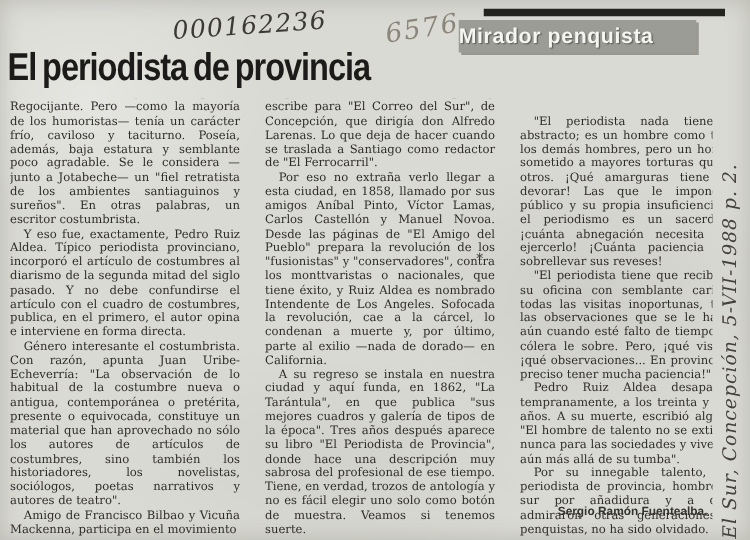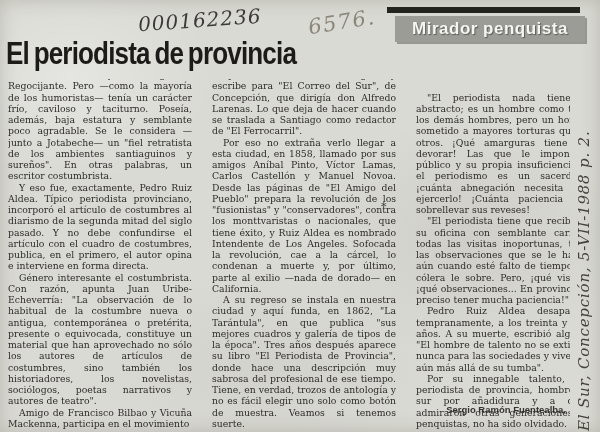--- a/index.html
+++ b/index.html
@@ -59,25 +59,25 @@
 
   
   .badge-bar {
     position: absolute;
     left: 387px; top: 7px;
     width: 193px; height: 6px;
     background: #24241f;
   }
   .badge {
     position: absolute;
-    left: 395px; top: 16px;
+    left: 367px; top: 16px;
     width: 190px; height: 26px;
     background: #9c9c97;
     box-shadow: 2px 2px 0 rgba(70,70,64,0.45);
-    display: flex; align-items: center; justify-content: center;
+    display: flex; align-items: center; 
   }
   .badge span {
     font-family: "Liberation Sans", sans-serif;
     font-weight: bold;
     font-size: 17px;
     color: #f5f5f1;
     text-shadow: 1px 1px 1px rgba(40,40,36,0.55);
     letter-spacing: 0.5px;
     white-space: nowrap;
   }

